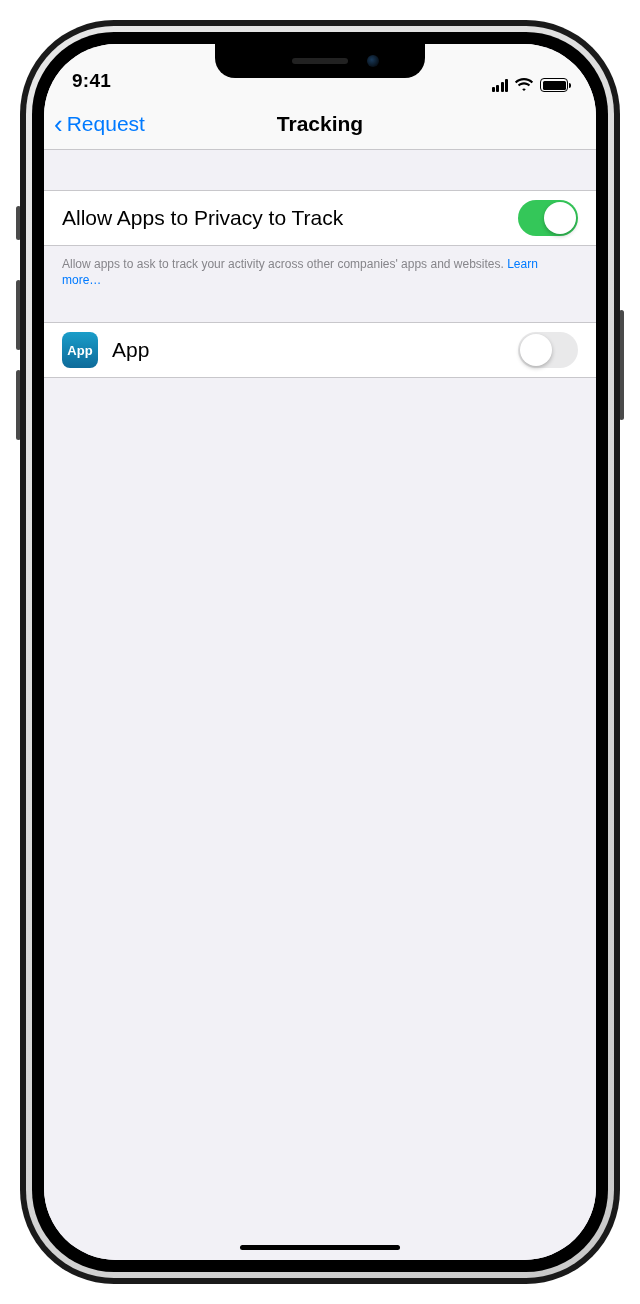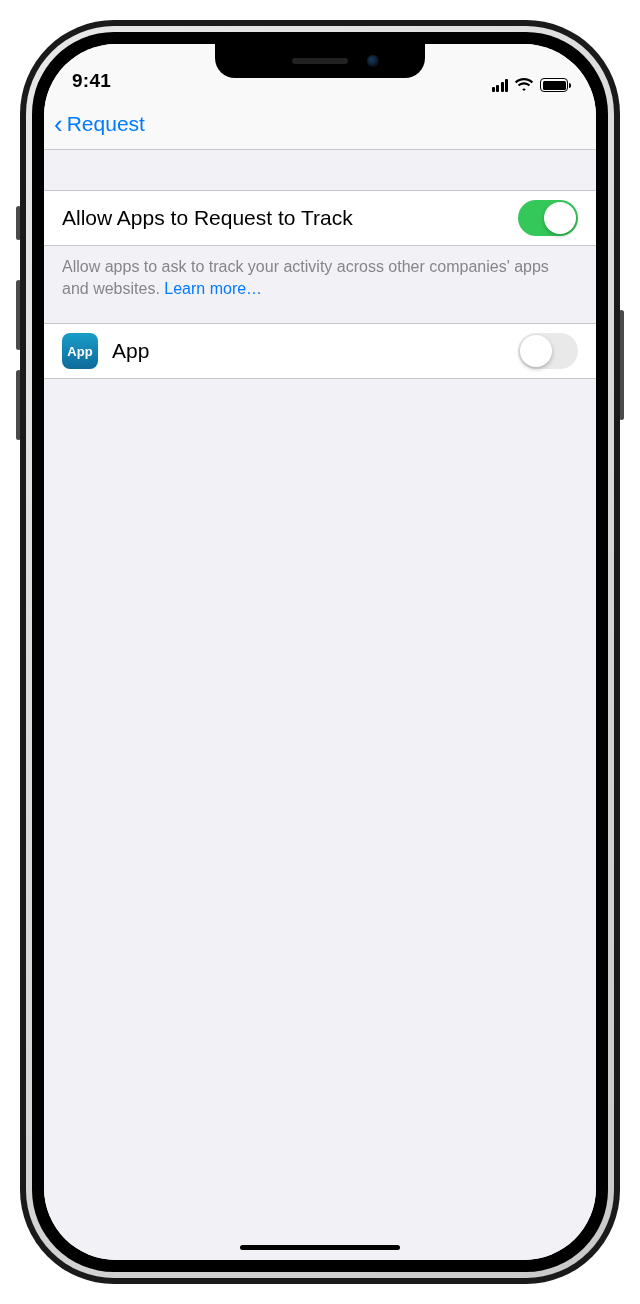--- a/index.html
+++ b/index.html
@@ -35,21 +35,21 @@
     .content { flex: 1; background: #f2f1f6; overflow: auto; }
     .spacer { height: 40px; }
     .cell { background: #fff; min-height: 56px; display: flex; align-items: center; padding: 0 18px; border-top: 0.5px solid #c8c7cb; border-bottom: 0.5px solid #c8c7cb; gap: 14px; }
     .cell-label { flex: 1; font-size: 21px; color: #000; }
     .toggle { width: 60px; height: 36px; border-radius: 18px; position: relative; cursor: pointer; transition: background .15s; }
     .toggle.on { background: #34c759; }
     .toggle.off { background: #e9e9ea; }
     .knob { position: absolute; top: 2px; width: 32px; height: 32px; background: #fff; border-radius: 50%; box-shadow: 0 2px 4px rgba(0,0,0,.25); transition: left .15s; }
     .toggle.on .knob { left: 26px; }
     .toggle.off .knob { left: 2px; }
-    .footer-text { padding: 10px 18px 24px; font-size: 16px; color: #86858a; line-height: 1.35; }
+    .footer-text { padding: 10px 18px 34px; font-size: 12px; color: #86858a; line-height: 1.35; }
     .learn-more { color: #007aff; }
     .app-icon { width: 36px; height: 36px; border-radius: 8px; background: linear-gradient(180deg, #1a9dc9, #0e6b9a); display: flex; align-items: center; justify-content: center; color: #fff; font-size: 13px; font-weight: 600; }
     .home-indicator { position: absolute; bottom: 10px; left: 50%; transform: translateX(-50%); width: 160px; height: 5px; background: #000; border-radius: 3px; }
   </style>
 </head>
 <body>
 
 <div class="device">
   <div class="side-btn left1"></div>
   <div class="side-btn left2"></div>
@@ -78,27 +78,28 @@
               <div class="fill"></div>
             </div>
         </div>
       </div>
 
       <div class="nav">
         <div class="back">
           <span class="back-chevron">‹</span>
           <span>Request</span>
         </div>
+        <div class="title">Tracking</div>
       </div>
 
       <div class="content">
         <div class="spacer"></div>
 
         <div class="cell">
-          <div class="cell-label">Allow Apps to Request to Track</div>
+          <div class="cell-label">Allow Apps to Privacy to Track</div>
           <div class="toggle on">
               <div class="knob"></div>
             </div>
         </div>
 
         <div class="footer-text">
           <span>Allow apps to ask to track your activity across other companies' apps and websites. </span><span class="learn-more">Learn more…</span>
         </div>
 
         <div class="cell">

